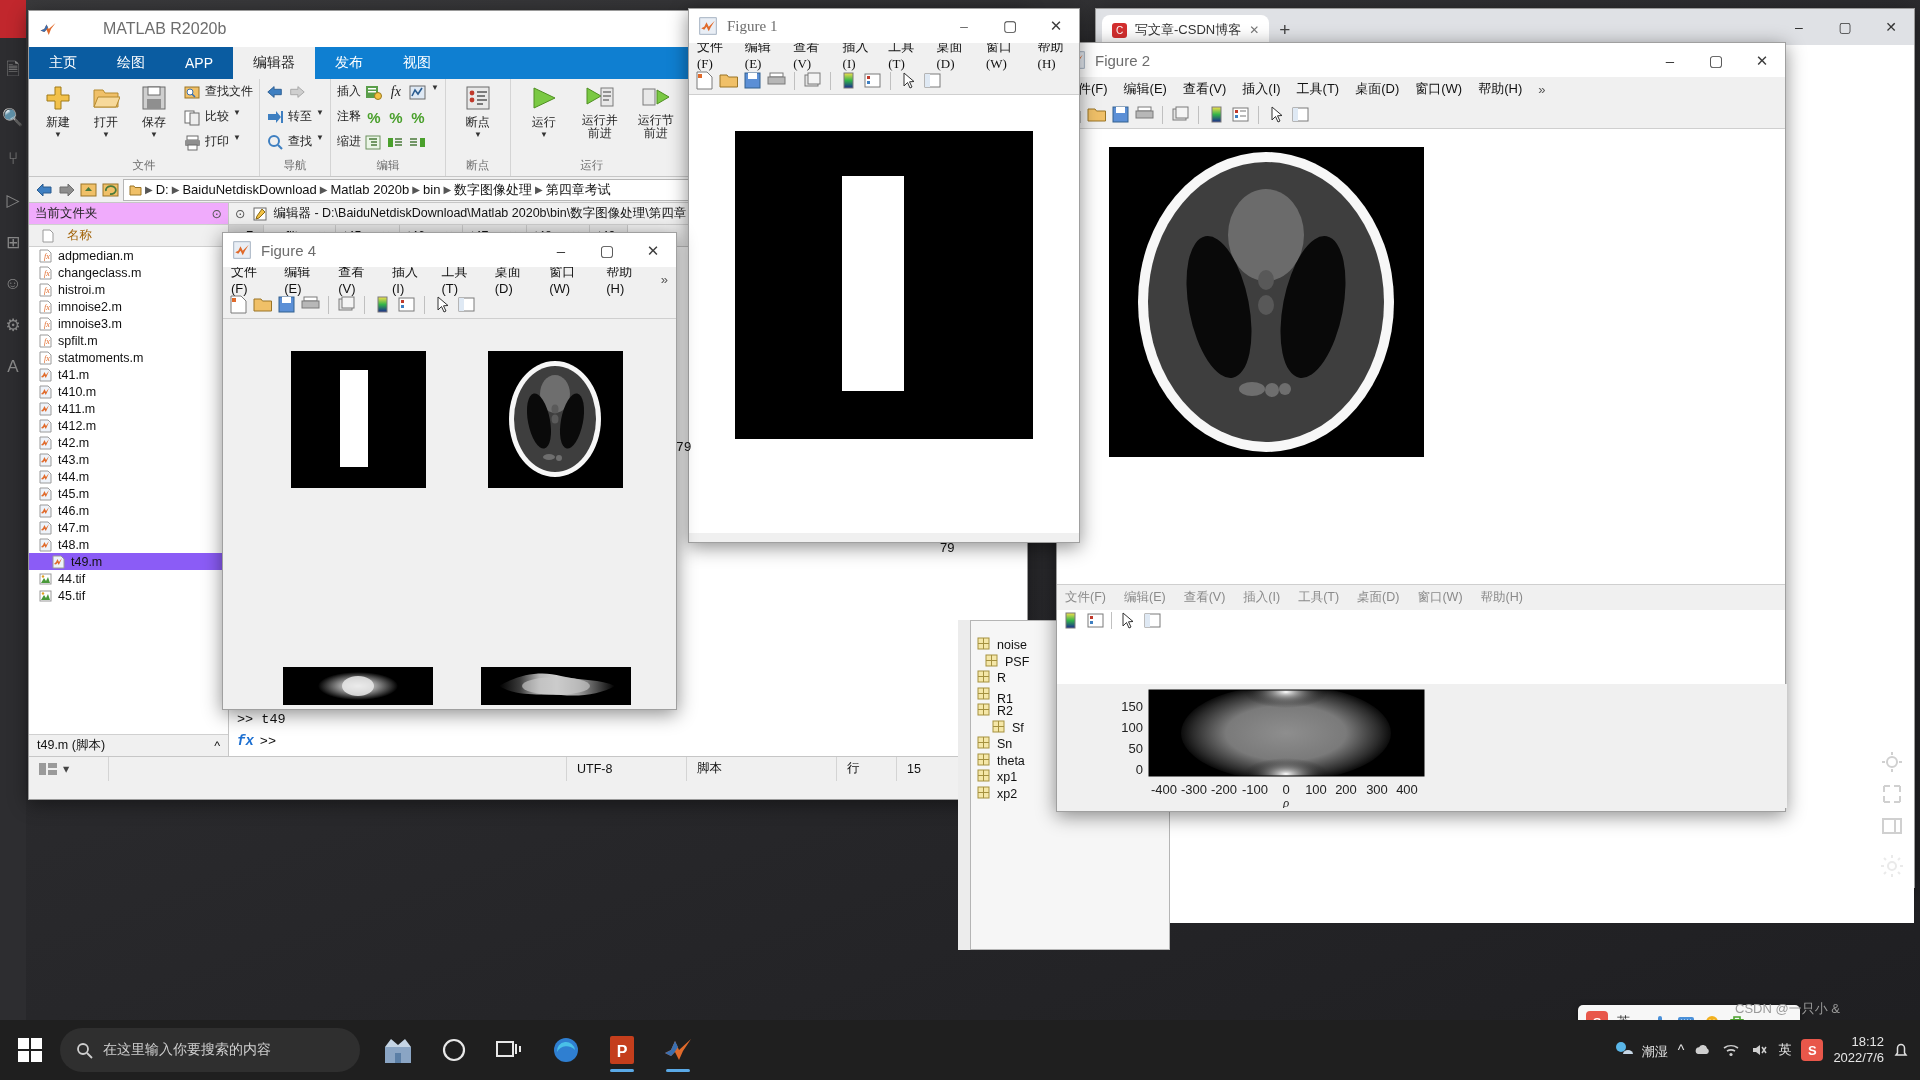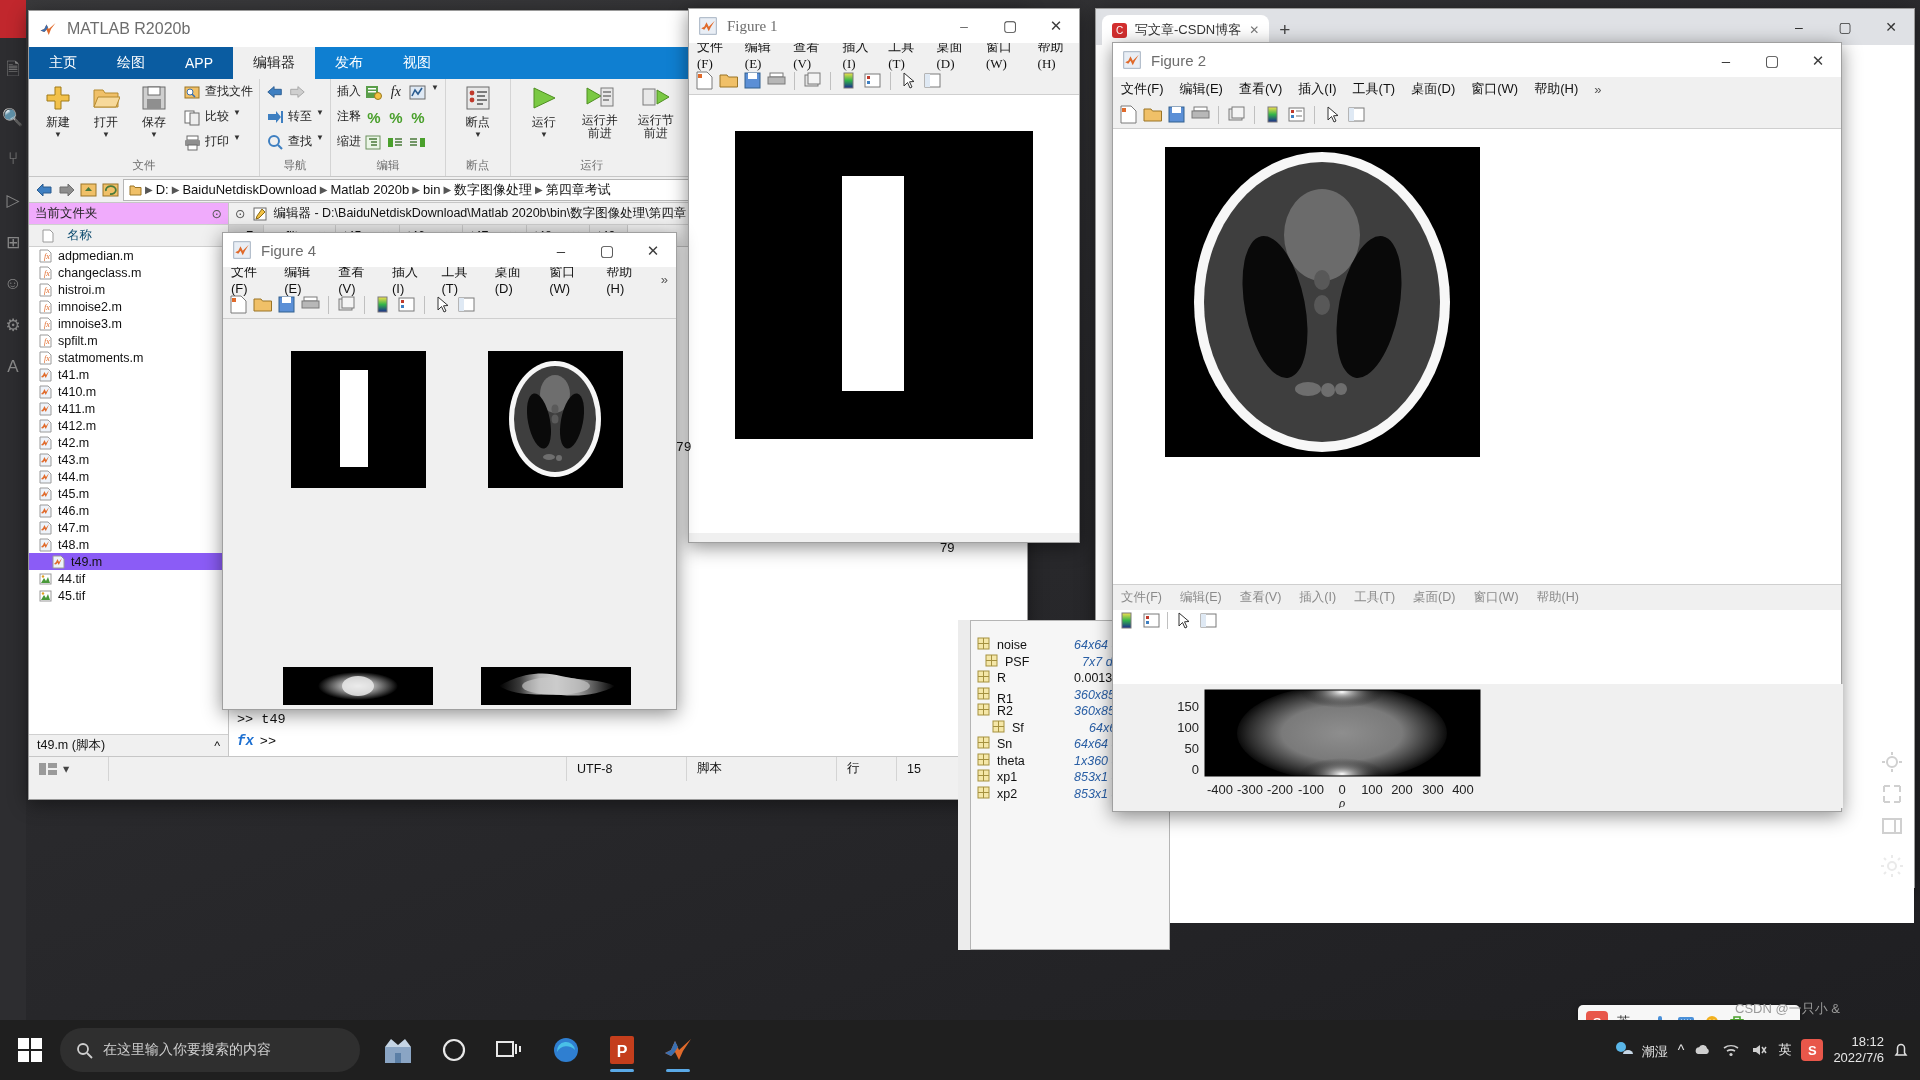--- a/index.html
+++ b/index.html
@@ -38,21 +38,21 @@
   .win-title .appicon { width:18px; height:18px; margin-right:10px; flex:0 0 18px; }
   .win-btns { position:absolute; right:0; top:0; height:34px; display:flex; }
   .win-btns div {
     width:46px; height:34px; display:flex; align-items:center; justify-content:center;
     color:#3c3c3c; font-size:15px; line-height:1;
   }
 
   
   #matlab { left:28px; top:10px; width:1000px; height:790px; background:#f0f0f0;
             border:1px solid #9a9a9a; }
-  #matlab .win-title { height:36px; font-size:16px; }
+  #matlab .win-title { height:36px; font-size:16px;gap:36px; }
   .ribbon-tabs { height:32px; background:#0a5ca1; display:flex; align-items:stretch; position:relative; }
   .ribbon-tabs .rt {
     padding:0 20px; display:flex; align-items:center; color:#fff; font-size:14px;
   }
   .ribbon-tabs .rt.active { background:#f0f0f0; color:#1a1a1a; }
   .ribbon-tabs .rt.sky { background:#0f7fd1; }
   .qat {
     position:absolute; right:0; top:0; height:32px; background:#14466e;
     display:flex; align-items:center; padding:0 8px; gap:7px;
     border-top-left-radius:14px;
@@ -82,21 +82,21 @@
                display:flex; align-items:center; gap:3px; padding:0 5px; font-size:13px; color:#111; }
   .pathfield .sep { color:#555; font-size:10px; }
 
   
   .mbody { display:flex; height:553px; }
   .leftpane { width:200px; border-right:1px solid #c6c6c6; background:#fff; display:flex; flex-direction:column; }
   .panehead { height:22px; background:#f0abfc; display:flex; align-items:center;
               justify-content:space-between; padding:0 6px; font-size:12.5px; color:#222;
               border-bottom:1px solid #d0d0d0; }
   .colhead { height:22px; background:#f0f0f0; border-bottom:1px solid #d0d0d0;
-             display:flex; align-items:center; font-size:12.5px; color:#0c4a6e; }
+             display:flex; align-items:center; font-size:12.5px; color:#a16207; }
   .colhead .c1 { width:38px; display:flex; justify-content:center; }
   .filelist { flex:1; overflow:hidden; background:#fff; }
   .frow { height:17px; display:flex; align-items:center; gap:6px; padding-left:10px;
           font-size:12.5px; color:#111; }
   .frow.sel { background:#8b5cf6;padding-left:23px; }
   .frow .fi { width:13px; height:14px; flex:0 0 13px; }
   .panefoot { height:22px; border-top:1px solid #d0d0d0; background:#f0f0f0;
               display:flex; align-items:center; justify-content:space-between;
               padding:0 8px; font-size:12.5px; color:#111; }
   .rightpane { flex:1; background:#fff; display:flex; flex-direction:column; position:relative; }
@@ -857,21 +857,21 @@
               <path d="M6.5 1 v11 M1 6.5 h11" stroke="#a5913f"></path>
             </svg></span>
           <span style="width: 70px;">xp2</span>
           <span style="color: rgb(42, 95, 165); font-style: italic;">853x1 do</span>
         </div>
       </div>
   </div>
   <div style="position:absolute; left:958px; top:620px; width:12px; height:330px; background:#ececec;"></div>
   <div style="position:absolute; left:940px; top:540px; font-size:13px; color:#111;">79</div>
 
-  <div class="win figwin" style="left:1112px; top:42px; width:730px; height:770px;">
+  <div class="win figwin" style="left:1056px; top:42px; width:730px; height:770px;">
     <div class="win-title">
       <svg class="appicon" viewBox="0 0 24 24">
         <rect x="1" y="1" width="22" height="22" fill="#e9eef5" stroke="#8b9bb0"></rect>
         <path d="M3 15 L7 13 L10 7 L13 13 L21 5 L16 13 L13 19 L10 13 L7 17 Z" fill="#e06a2b"></path>
       </svg>
       <span>Figure 2</span>
       <div class="win-btns">
         <div>‒</div>
         <div>▢</div>
         <div class="close">✕</div>

